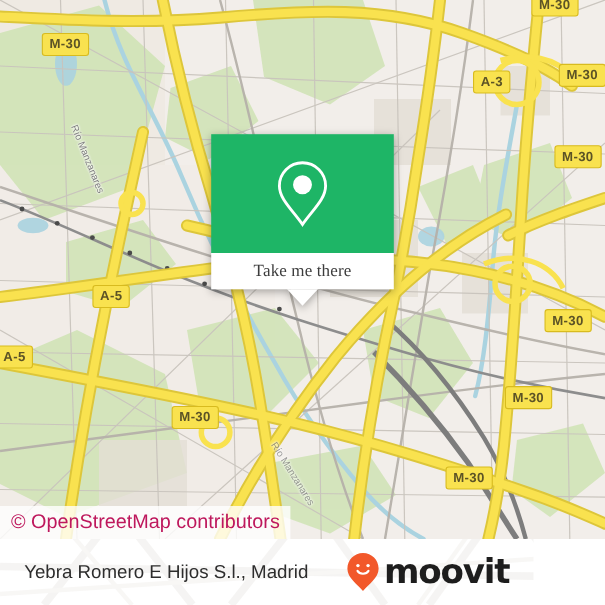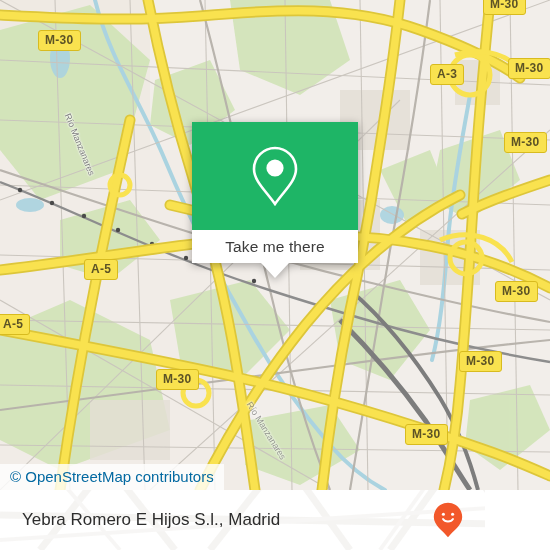--- a/index.html
+++ b/index.html
@@ -44,22 +44,22 @@
     white-space:nowrap;
     font-family:"Liberation Sans", sans-serif;
     text-shadow:0 0 2px #fff,0 0 2px #fff,0 0 3px #fff;
   }
 
   
   .osm-attr{
     position:absolute;
     left:0; bottom:0;
     background:rgba(255,255,255,.80);
-    color:#0369a1;
-    font-size:15px;
+    color:#be185d;
+    font-size:18px;
     padding:4px 10px 5px 10px;
     white-space:nowrap;
     font-family:"Liberation Sans", sans-serif;
   }
 
   
   .card{
     position:absolute;
     left:192px; top:122px;
     width:166px;
@@ -72,21 +72,21 @@
   }
   .card-white{
     background:#ffffff;
     height:33px;
     display:flex; align-items:center; justify-content:center;
   }
   .card-white span{
     color:#3c3c3c;
     font-size:15.5px;
     letter-spacing:.1px;
-    font-family:Liberation Sans, sans-serif;
+    font-family:Liberation Serif, serif;
   }
   .card-tail{
     position:absolute;
     left:50%; top:141px;
     margin-left:-14px;
     width:0;height:0;
     border-left:14px solid transparent;
     border-right:14px solid transparent;
     border-top:15px solid #ffffff;
   }
@@ -329,16 +329,17 @@
     <div class="footer-title">Yebra Romero E Hijos S.l., Madrid</div>
 
     <div class="brand">
       <svg width="30" height="36" viewBox="0 0 30 36">
         <path d="M15 0.8 C 7.1 0.8, 0.8 7.1, 0.8 15 C 0.8 23.5, 10 29, 15 35.2
                  C 20 29, 29.2 23.5, 29.2 15 C 29.2 7.1, 22.9 0.8, 15 0.8 Z" fill="#f2582a"></path>
         <circle cx="10.4" cy="12.2" r="1.55" fill="#ffffff"></circle>
         <circle cx="19.6" cy="12.2" r="1.55" fill="#ffffff"></circle>
         <path d="M10 17 C 12 20.4, 18 20.4, 20 17" fill="none" stroke="#ffffff" stroke-width="1.9" stroke-linecap="round"></path>
       </svg>
+      <span class="brand-word">moovit</span>
     </div>
   </div>
 
 </div>
 
 </body></html>

